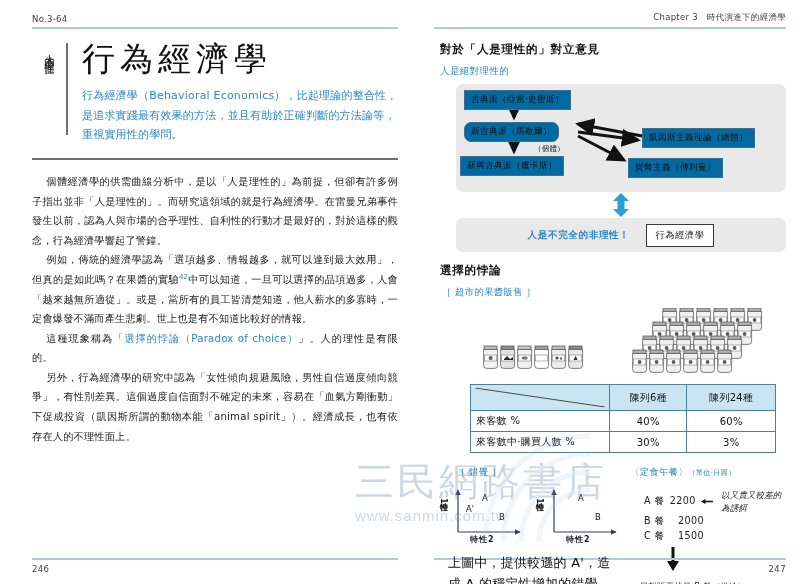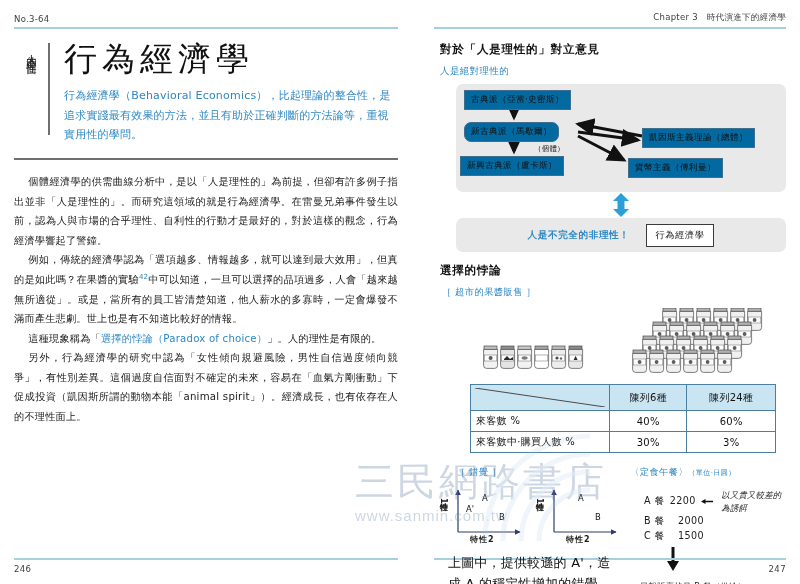--- a/index.html
+++ b/index.html
@@ -12,20 +12,21 @@
     height: 584px;
     overflow: hidden;
     font-family: "DejaVu Sans", "Liberation Sans", sans-serif;
     color: #1b1b1b;
     position: relative;
   }
   .spread {
     position: absolute;
     inset: 0;
     display: flex;
+    padding-left: 18px;
   }
   .page {
     position: relative;
     height: 584px;
     box-sizing: border-box;
   }
   .page-left  { width: 420px; padding: 10px 22px 0 14px; }
   .page-right { width: 380px; padding: 10px 14px 0 14px; }
 
   

